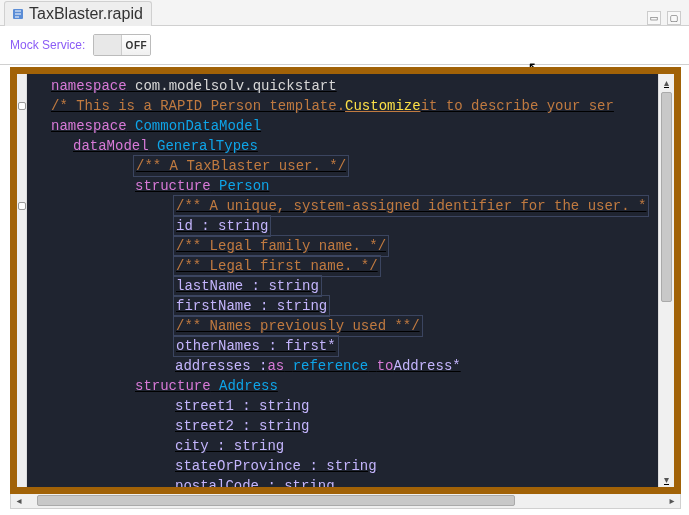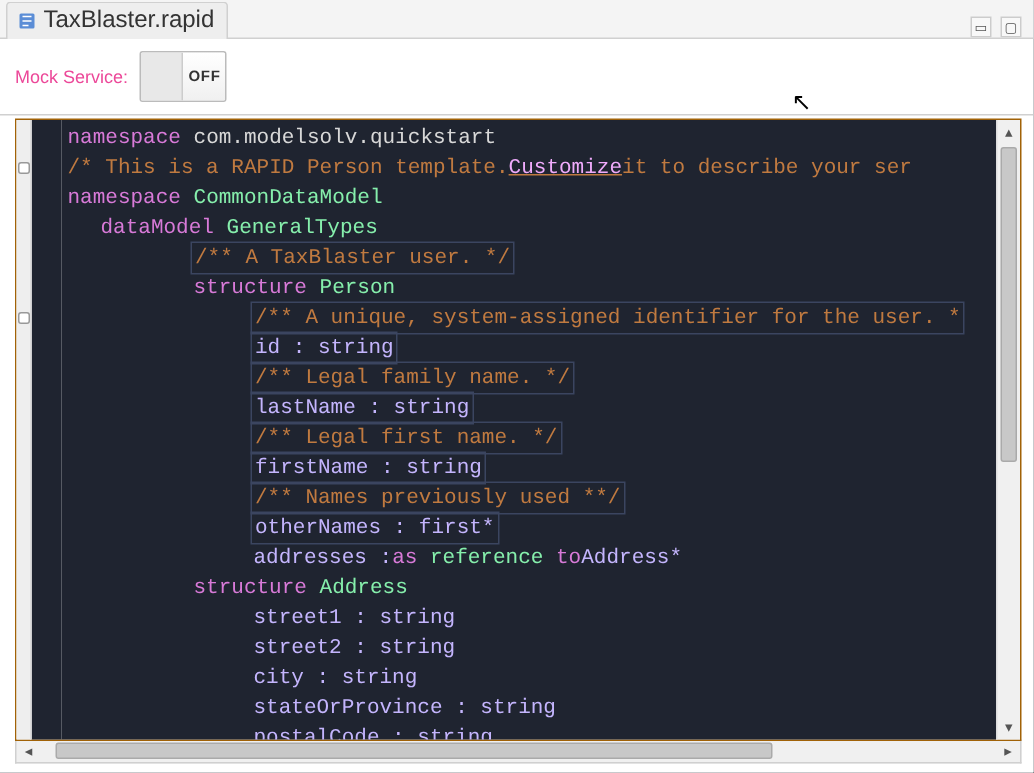--- a/index.html
+++ b/index.html
@@ -8,41 +8,41 @@
 
   .tabbar { display: flex; align-items: flex-end; height: 26px; background: #f4f4f4; border-bottom: 1px solid #d0d0d0; padding-left: 4px; position: relative; }
   .tab { display: flex; align-items: center; gap: 4px; padding: 3px 8px 3px 6px; border: 1px solid #d0d0d0; border-bottom: none; background: #eee; margin-right: 2px; font-size: 16px; color: #333; cursor: pointer; position: relative; top: 1px; border-radius: 3px 3px 0 0; }
   .tab.active { background: #fff; }
   .tab .ficon { width: 14px; height: 14px; display: inline-flex; align-items: center; justify-content: center; }
   .tab .close { color: #555; font-family: monospace; padding-left: 3px; }
   .winctl { margin-left: auto; display:flex; gap:6px; padding-right:8px; color:#555; }
   .winctl span { border:1px solid #ccc; width:14px; height:14px; display:inline-flex; align-items:center; justify-content:center; font-size:9px; cursor:pointer; background:#f8f8f8; }
 
   .toolbar { display:flex; align-items:center; gap:8px; padding:8px 10px; border-bottom:1px solid #d0d0d0; }
-  .toolbar-label { font-size: 12px; color:#ec4899; }
-  .toggle { display:flex; border:1px solid #bbb; border-radius:2px; overflow:hidden; height:34px; }
+  .toolbar-label { font-size: 12px; color:#8b5cf6; }
+  .toggle { display:flex; border:1px solid #bbb; border-radius:2px; overflow:hidden; height:22px; }
   .toggle .slot { width:28px; display:flex; align-items:center; justify-content:center; font-size:10px; }
   .toggle .knob { background:#e8e8e8; box-shadow: inset -1px 0 0 #ccc; }
   .toggle .state { background:linear-gradient(#fff,#f0f0f0); color:#333; font-weight:bold; letter-spacing:0.5px; }
 
   .editor-wrap { flex:1; display:flex; flex-direction:column; padding:2px 8px 6px 10px; min-height:0; }
-  .editor-outer { flex:1; display:flex; min-height:0; border:1px solid #a16207; position:relative; }
+  .editor-outer { flex:1; display:flex; min-height:0; border:7px solid #a16207; position:relative;text-decoration:underline; }
   .gutter-fold { width:10px; background:#eee; border-right:1px solid #ddd; position:relative; }
   .fold-dot { position:absolute; left:1px; width:8px; height:8px; border:1px solid #999; background:#fff; border-radius:2px; }
   .gutter-dark { width:20px; background:#1f2430; }
   .code-scroll { flex:1; overflow:hidden; background:#1f2430; color:#ccd; position:relative; }
   .code { font-family: Consolas, "Courier New", monospace; font-size: 14px; line-height:20px; white-space:nowrap; padding:2px 0 4px 0; }
   .line { padding-left:4px; height:20px; display:flex; align-items:center; }
   .ind1{padding-left:4px;} .ind2{padding-left:26px;} .ind4{padding-left:88px;} .ind5{padding-left:128px;}
 
   .kw { color:#d87ad8; }         
-  .kw2 { color:#86efac; }        
+  .kw2 { color:#0ea5e9; }        
   .ident { color:#c4b5fd; }
   .cmt { color:#c07a40; }        
-  .cmt-u { color:#f0abfc; text-decoration: underline; text-decoration-color:#c07a40; }
+  .cmt-u { color:#fde047; text-decoration: underline; text-decoration-color:#c07a40; }
   .box { border:1px solid #3b4560; display:inline-block; padding:0 2px; margin-left:-2px; }
   .pkg { color:#d8d8d8; }
 
   .vscrollbar { width:16px; background:#f0f0f0; border-left:1px solid #ddd; display:flex; flex-direction:column; align-items:center; }
   .vscrollbar .arrow { height:16px; width:100%; display:flex; align-items:center; justify-content:center; font-size:10px; color:#555; cursor:pointer; }
   .vscrollbar .track { flex:1; width:100%; position:relative; }
   .vscrollbar .thumb { position:absolute; left:2px; right:2px; top:2px; height:55%; background:#c8c8c8; border:1px solid #aaa; border-radius:2px; cursor:pointer; }
 
   .hscrollbar { height:16px; display:flex; border:1px solid #d0d0d0; border-top:none; background:#f0f0f0; margin-top:-1px; }
   .hscrollbar .arrow { width:16px; display:flex; align-items:center; justify-content:center; font-size:10px; color:#555; cursor:pointer; }
@@ -120,24 +120,24 @@
         <div class="line ind5">
             <span class="box"><span class="cmt">/** A unique, system-assigned identifier for the user. *</span></span>
           </div>
         <div class="line ind5">
             <span class="box"><span class="ident">id : string</span></span>
           </div>
         <div class="line ind5">
             <span class="box"><span class="cmt">/** Legal family name. */</span></span>
           </div>
         <div class="line ind5">
-            <span class="box"><span class="ident">lastName : string</span></span>
+            <span class="box"><span class="cmt">/** Legal first name. */</span></span>
           </div>
         <div class="line ind5">
-            <span class="box"><span class="cmt">/** Legal first name. */</span></span>
+            <span class="box"><span class="ident">lastName : string</span></span>
           </div>
         <div class="line ind5">
             <span class="box"><span class="ident">firstName : string</span></span>
           </div>
         <div class="line ind5">
             <span class="box"><span class="cmt">/** Names previously used **/</span></span>
           </div>
         <div class="line ind5">
             <span class="box"><span class="ident">otherNames : first*</span></span>
           </div>

